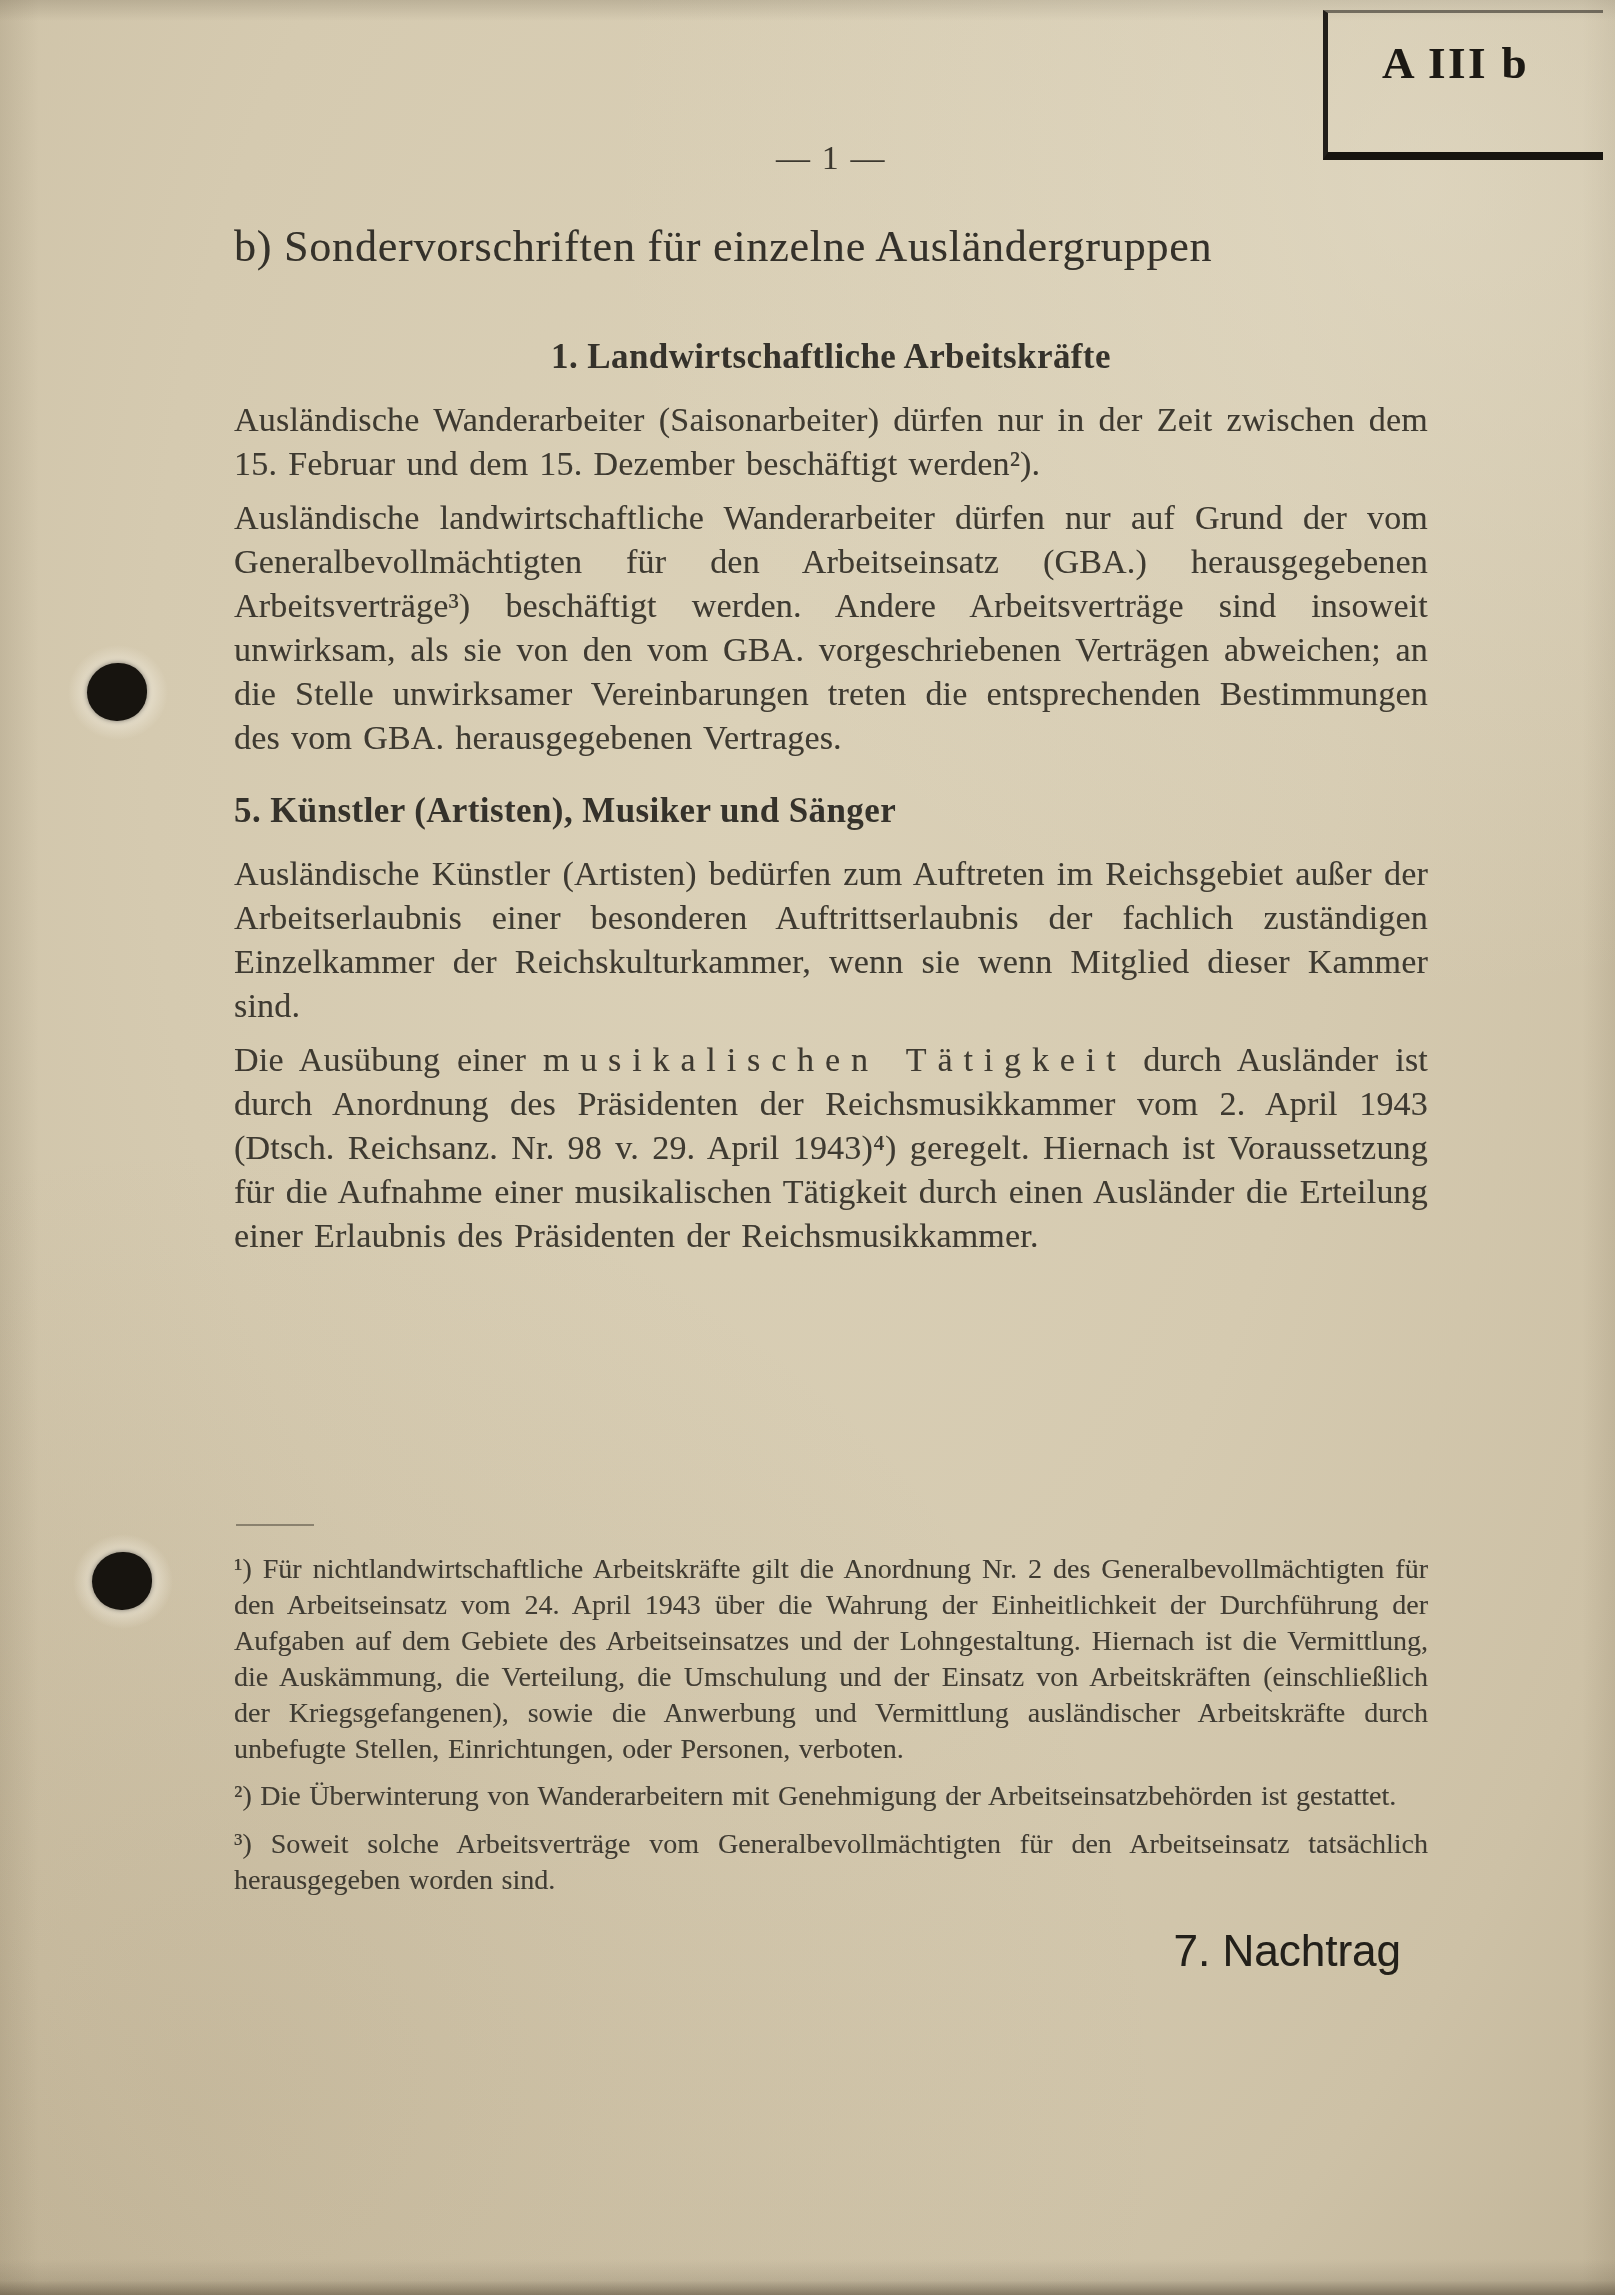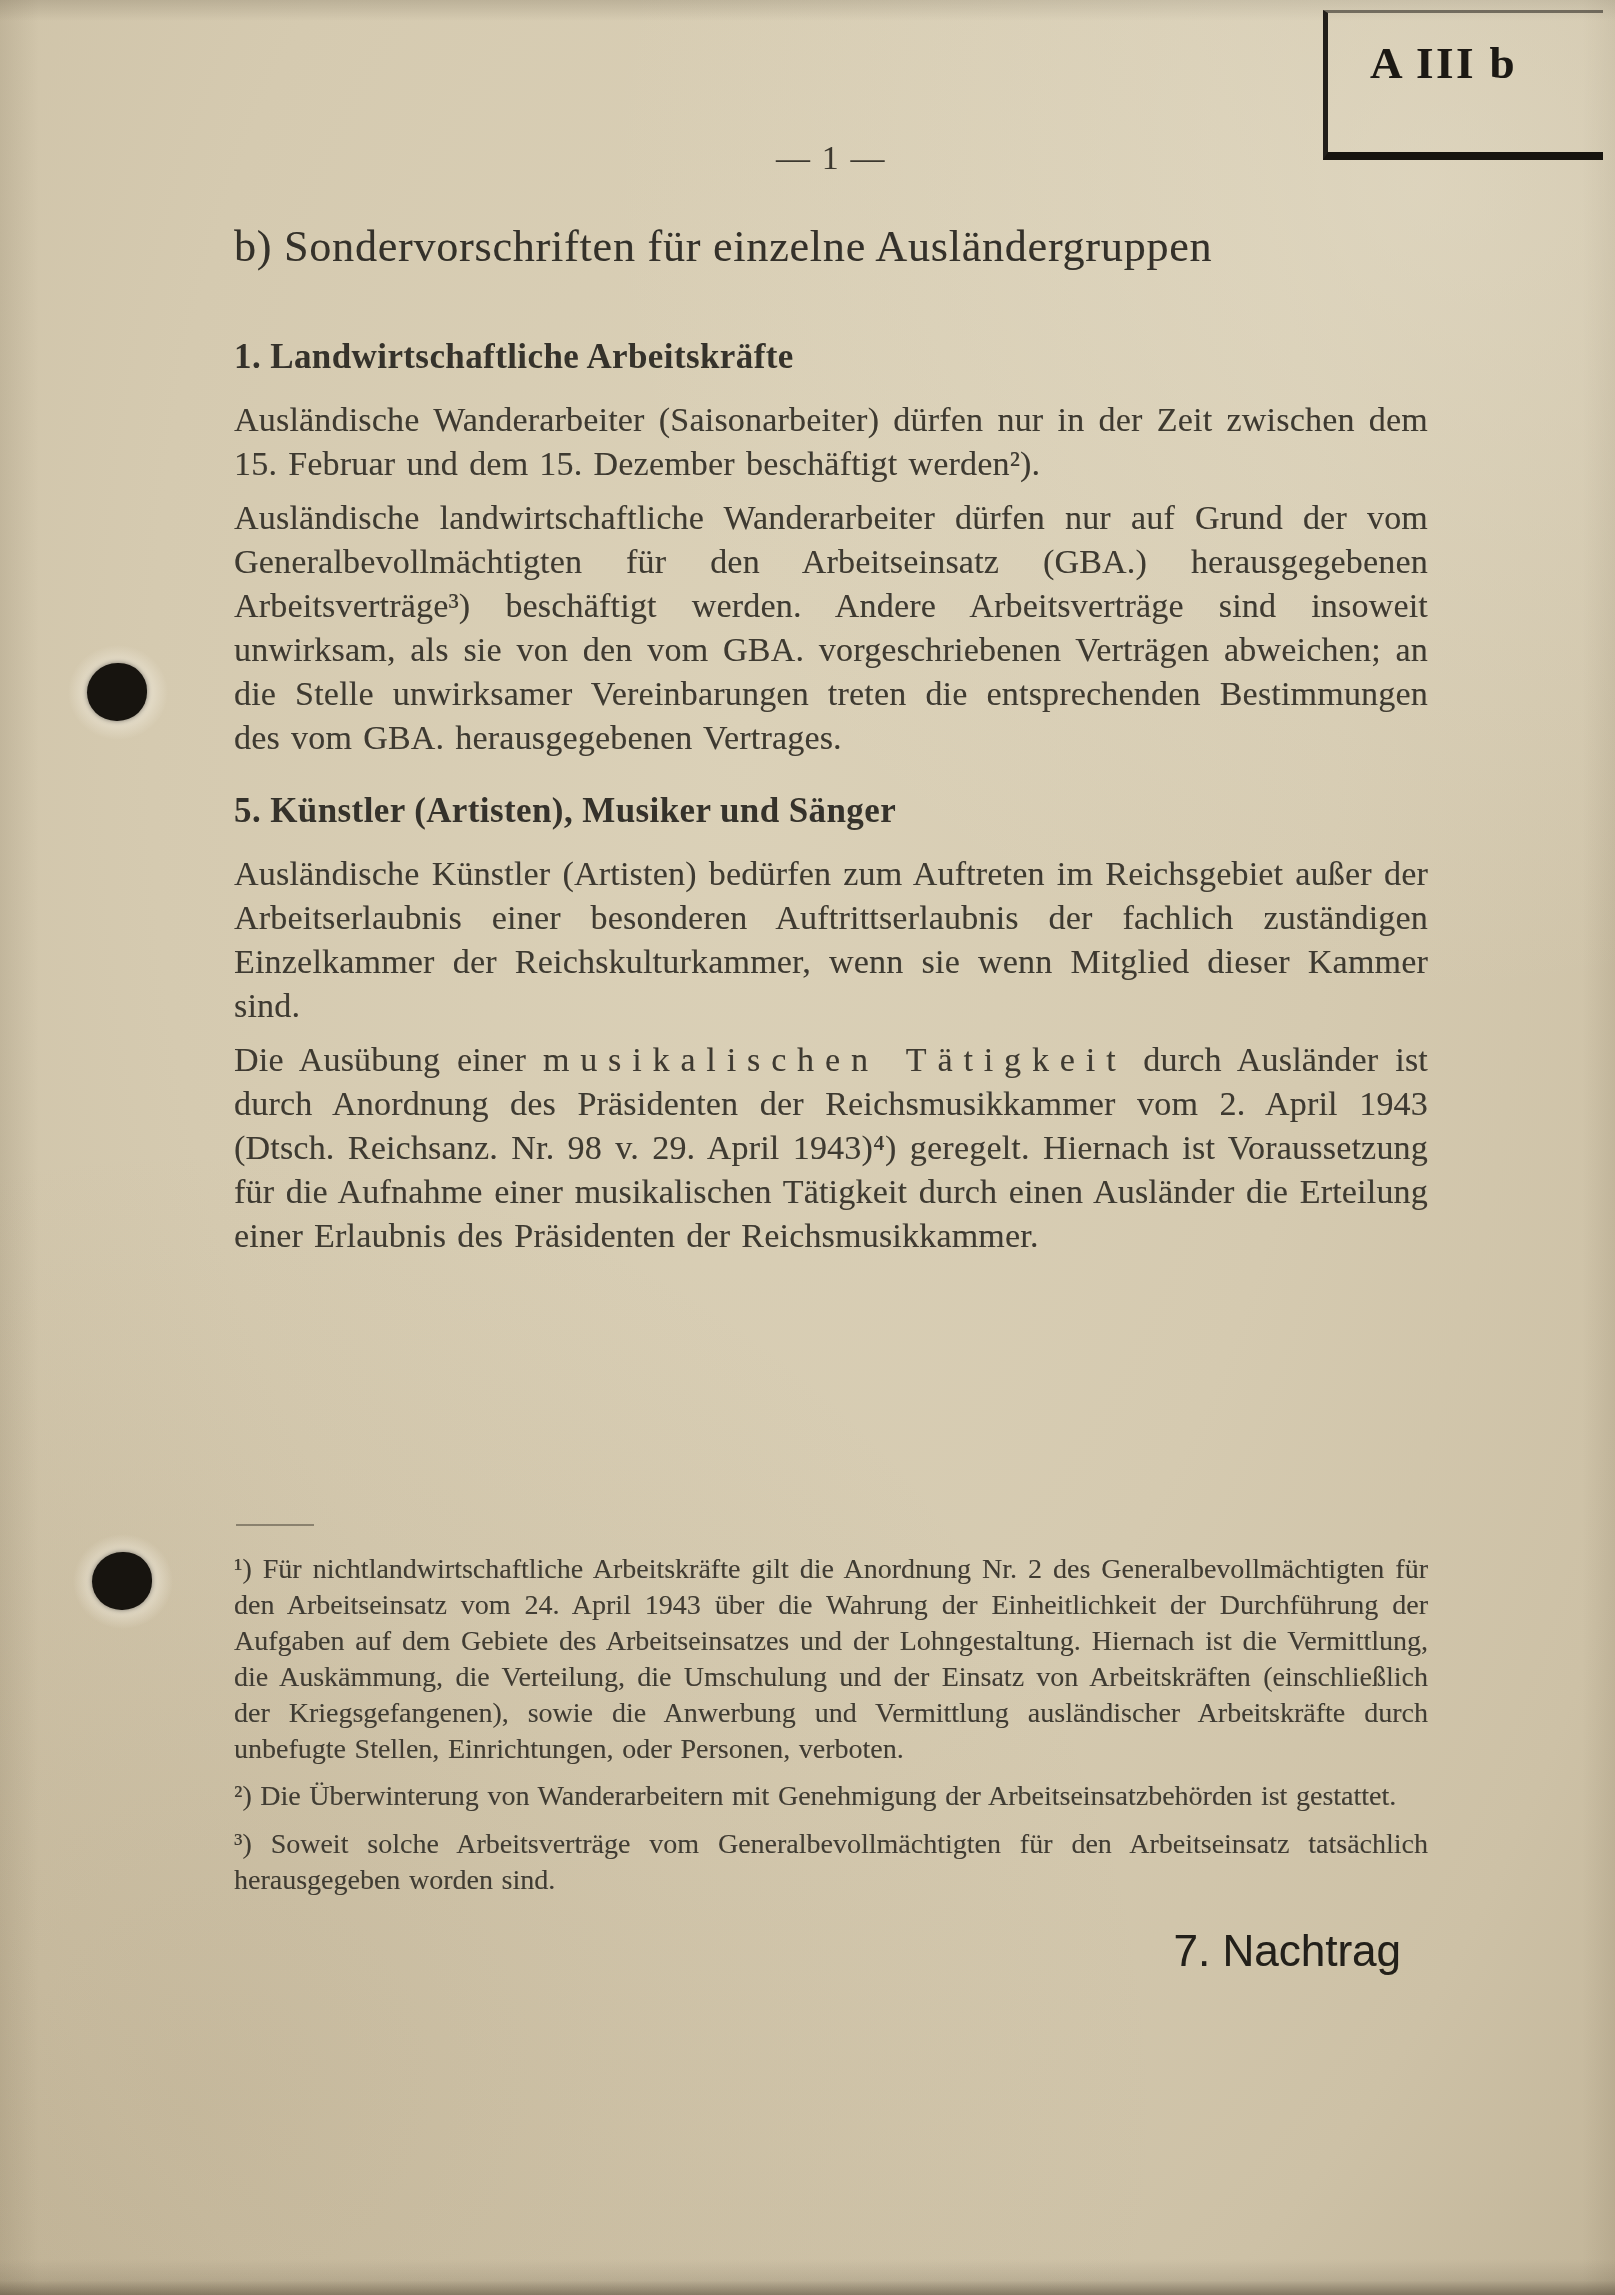--- a/index.html
+++ b/index.html
@@ -33,20 +33,21 @@
     box-sizing: border-box;
   }
   .tab-box .tab-label {
     display: block;
     padding: 24px 0 0 42px;
     font-size: 45px;
     font-weight: bold;
     letter-spacing: 2.4px;
     color: #1c1914;
     text-shadow: 0.3px 0.4px 0.6px rgba(28,25,20,0.35);
+    margin-left: 12px;
   }
 
   .page-number {
     position: absolute;
     top: 139px;
     left: 234px;
     width: 1194px;
     text-align: center;
     font-size: 34px;
     letter-spacing: 1.6px;
@@ -69,21 +70,21 @@
     text-shadow: 0.3px 0.4px 0.6px rgba(52,49,42,0.35);
   }
   .sec-title {
     margin: 29px 0 19.4px 0;
     font-size: 35px;
     line-height: 44px;
     font-weight: bold;
     letter-spacing: 0.4px;
     color: #35322b;
   }
-  .sec-title.first { margin-top: 0; }
+  .sec-title.first { margin-top: 0; text-align: center; }
   .content p.body-par {
     margin: 0 0 9.7px 0;
     font-size: 34px;
     line-height: 44px;
     text-align: justify;
     word-spacing: 2.4px;
     letter-spacing: 0.2px;
     text-shadow: 0.2px 0.3px 0.5px rgba(62,58,49,0.32);
   }
   .letterspaced { letter-spacing: 0.32em; }

